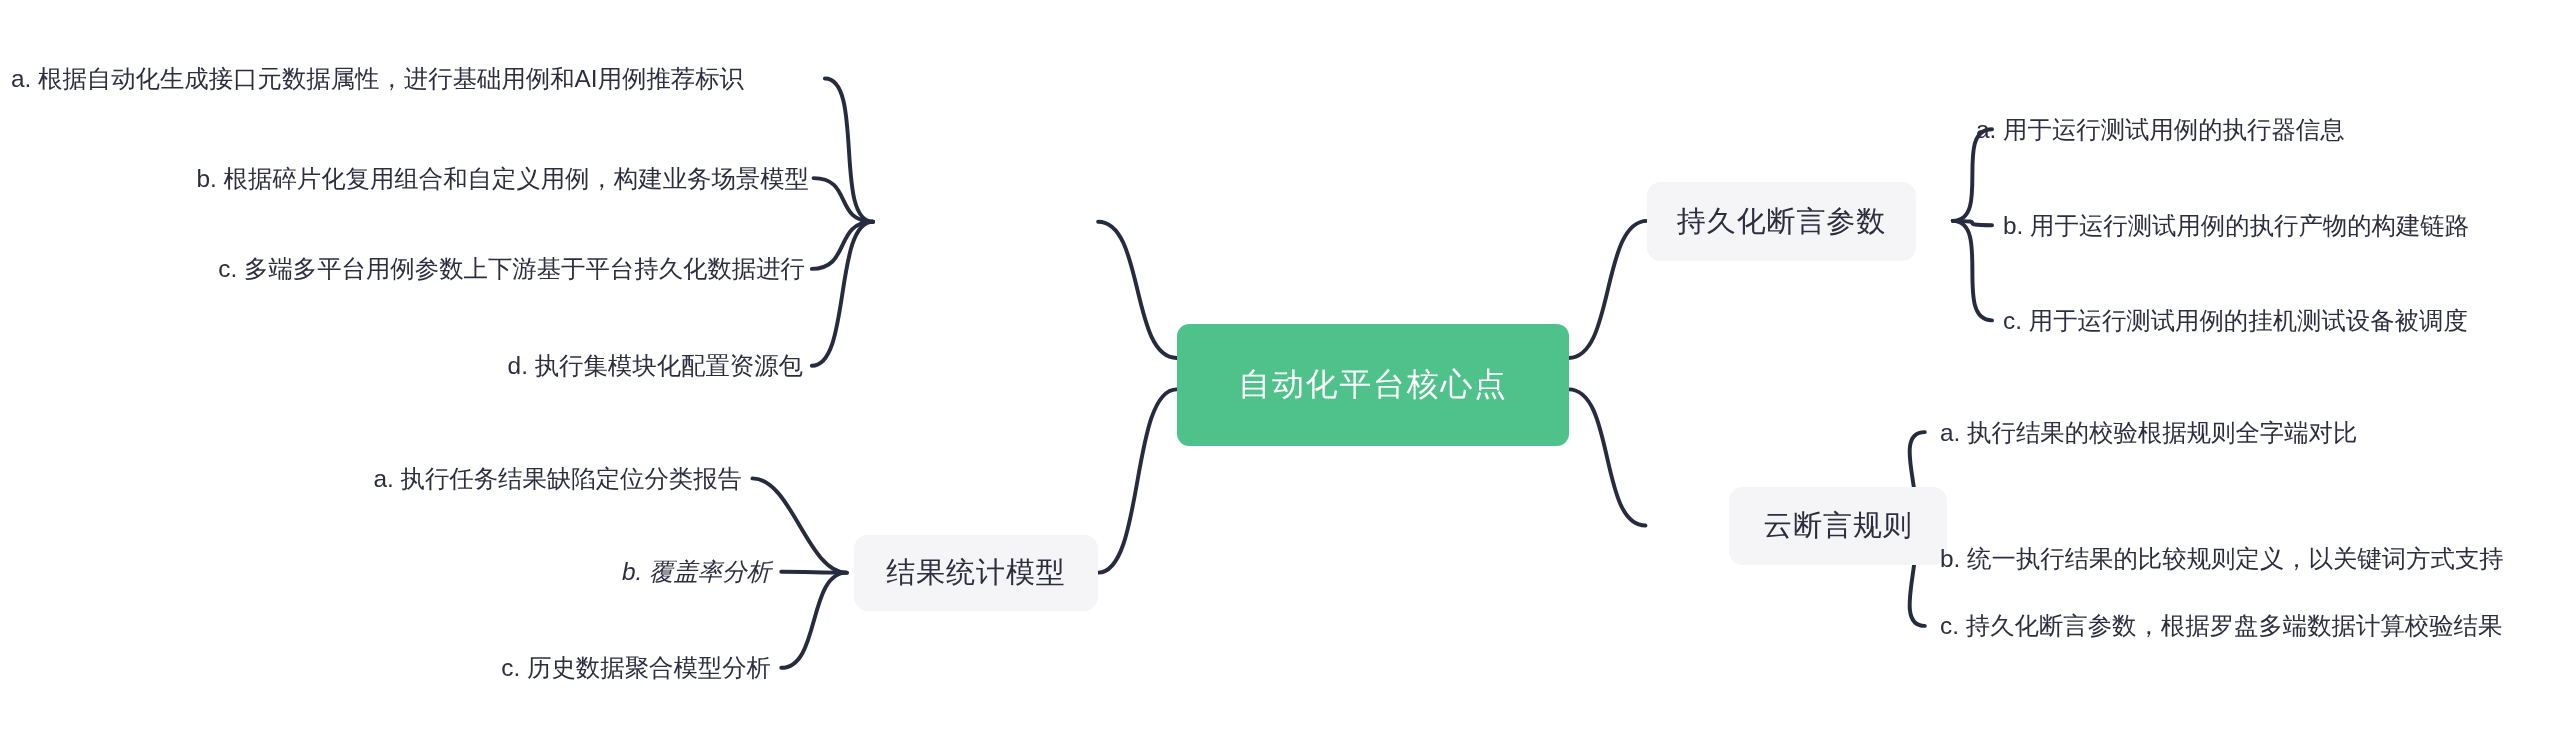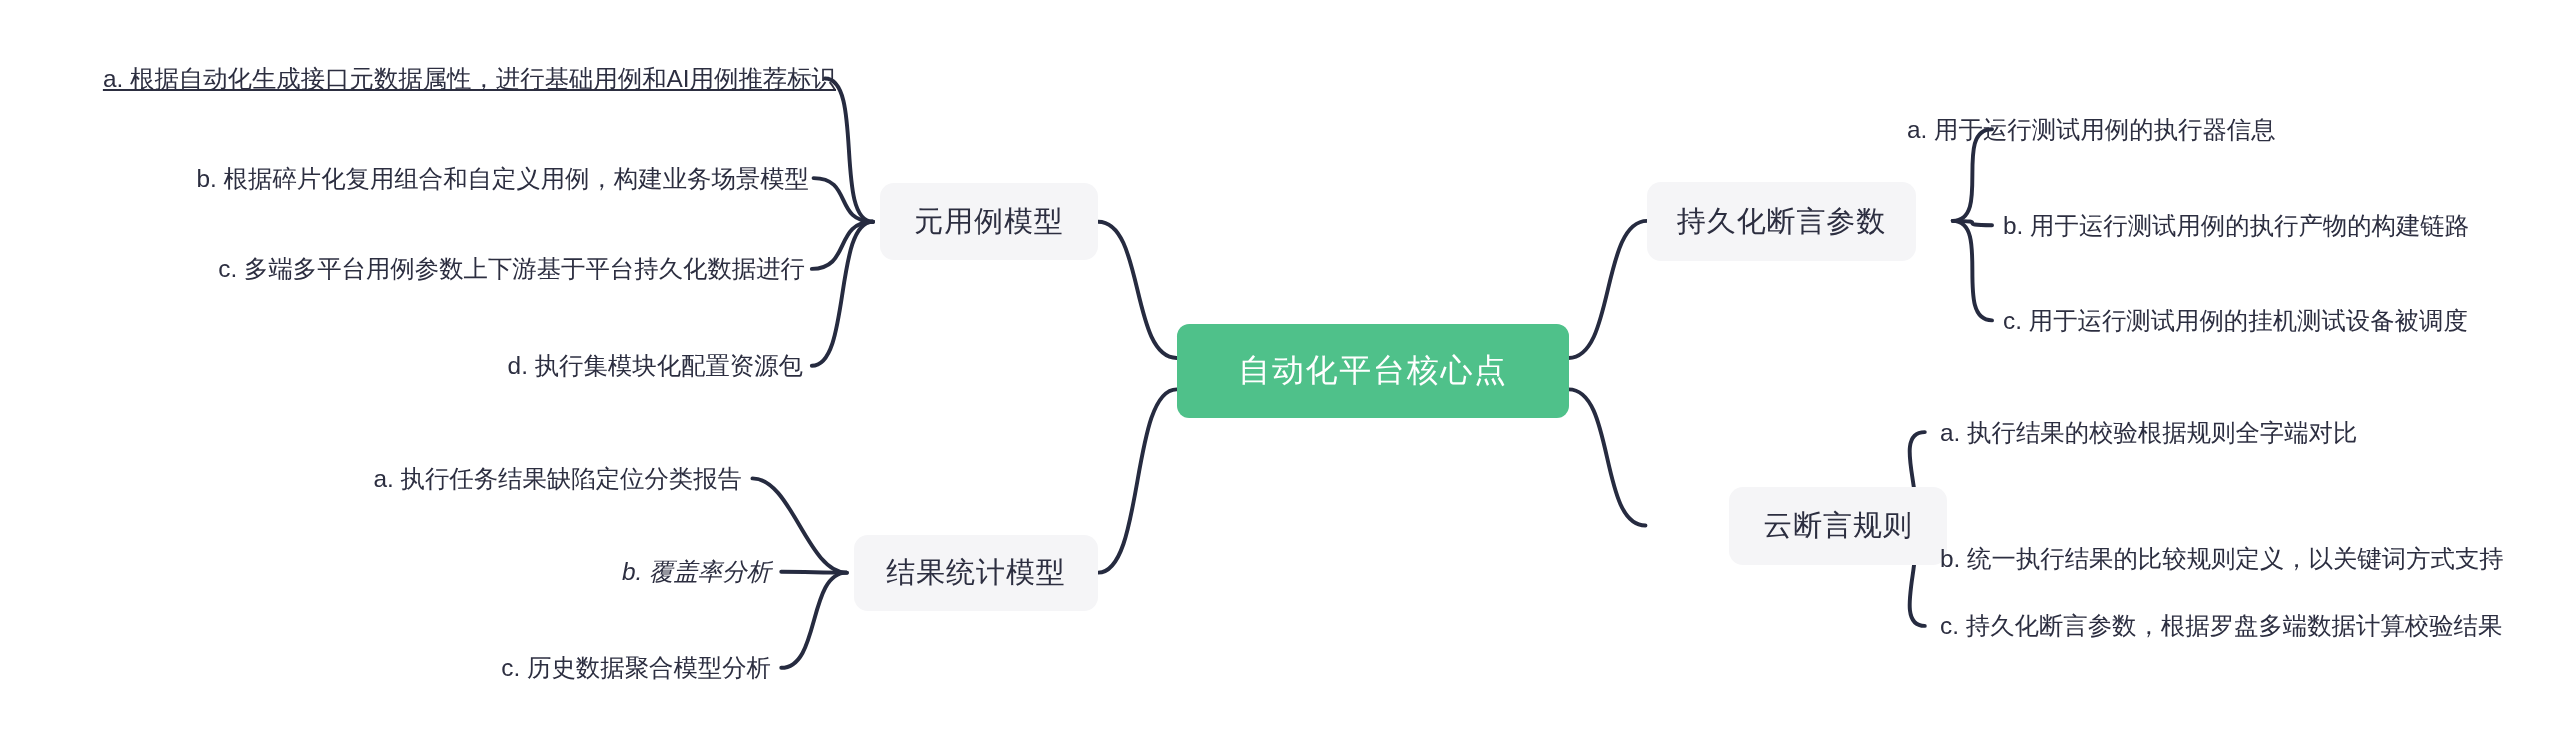--- a/index.html
+++ b/index.html
@@ -73,40 +73,39 @@
 
     <path d="M 2282 148 C 2237 148, 2282 253, 2237 253"></path>
     <path d="M 2282 258 C 2237 258, 2282 253, 2237 253"></path>
     <path d="M 2282 367 C 2237 367, 2282 253, 2237 253"></path>
 
     <path d="M 2205 495 C 2160 495, 2222 602, 2177 602"></path>
     <path d="M 2205 603 C 2177 603, 2200 602, 2177 602"></path>
     <path d="M 2205 717 C 2160 717, 2222 602, 2177 602"></path>
   </svg>
 
-  <div class="node root-node" style="left:1177px;top:324px;width:392px;height:94px;">自动化平台核心点</div>
+  <div class="node root-node" style="left:1177px;top:324px;width:392px;height:122px;">自动化平台核心点</div>
 
-  <div class="node branch-node" style="left:880px;top:183px;width:218px;height:77px;">元用例模型</div>
 
   <div class="node branch-node" style="left:854px;top:535px;width:244px;height:76px;">结果统计模型</div>
 
   <div class="node branch-node" style="left:1647px;top:182px;width:269px;height:79px;">持久化断言参数</div>
 
   <div class="node branch-node" style="left:1729px;top:487px;width:218px;height:78px;">云断言规则</div>
 
-  <div class="leaf right-align" style="right:1740px;top:61px;text-decoration:underline;">a. 根据自动化生成接口元数据属性，进行基础用例和AI用例推荐标识</div>
+  <div class="leaf right-align" style="right:1832px;top:61px;">a. 根据自动化生成接口元数据属性，进行基础用例和AI用例推荐标识</div>
   <div class="leaf right-align" style="right:1767px;top:161px;">b. 根据碎片化复用组合和自定义用例，构建业务场景模型</div>
   <div class="leaf right-align" style="right:1771px;top:251px;">c. 多端多平台用例参数上下游基于平台持久化数据进行</div>
   <div class="leaf right-align" style="right:1773px;top:348px;">d. 执行集模块化配置资源包</div>
 
   <div class="leaf right-align" style="right:1834px;top:461px;">a. 执行任务结果缺陷定位分类报告</div>
   <div class="leaf right-align" style="right:1805px;top:554px;font-style:italic;">b. 覆盖率分析</div>
   <div class="leaf right-align" style="right:1805px;top:650px;">c. 历史数据聚合模型分析</div>
 
-  <div class="leaf" style="left:1907px;top:112px;">a. 用于运行测试用例的执行器信息</div>
+  <div class="leaf" style="left:1976px;top:112px;">a. 用于运行测试用例的执行器信息</div>
   <div class="leaf" style="left:2003px;top:208px;">b. 用于运行测试用例的执行产物的构建链路</div>
   <div class="leaf" style="left:2003px;top:303px;">c. 用于运行测试用例的挂机测试设备被调度</div>
 
   <div class="leaf" style="left:1940px;top:415px;">a. 执行结果的校验根据规则全字端对比</div>
   <div class="leaf" style="left:1940px;top:509px;margin-top:32px;">b. 统一执行结果的比较规则定义，以关键词方式支持</div>
   <div class="leaf" style="left:1940px;top:608px;">c. 持久化断言参数，根据罗盘多端数据计算校验结果</div>
 
 </div>
 
 

